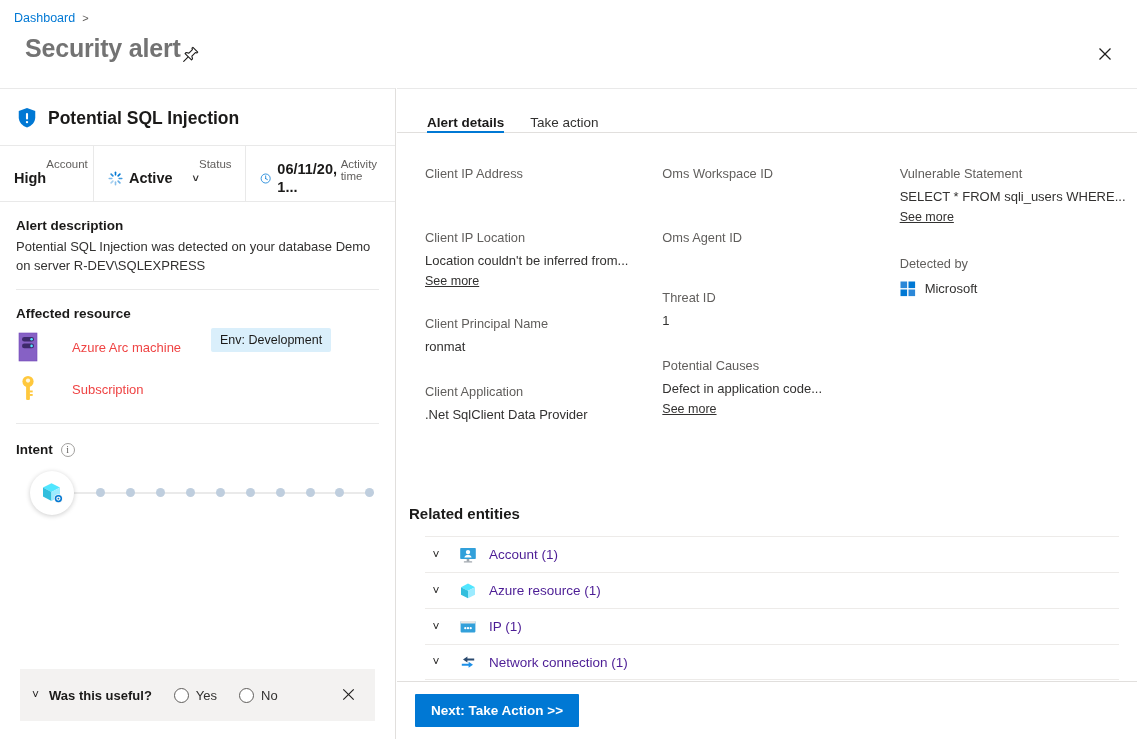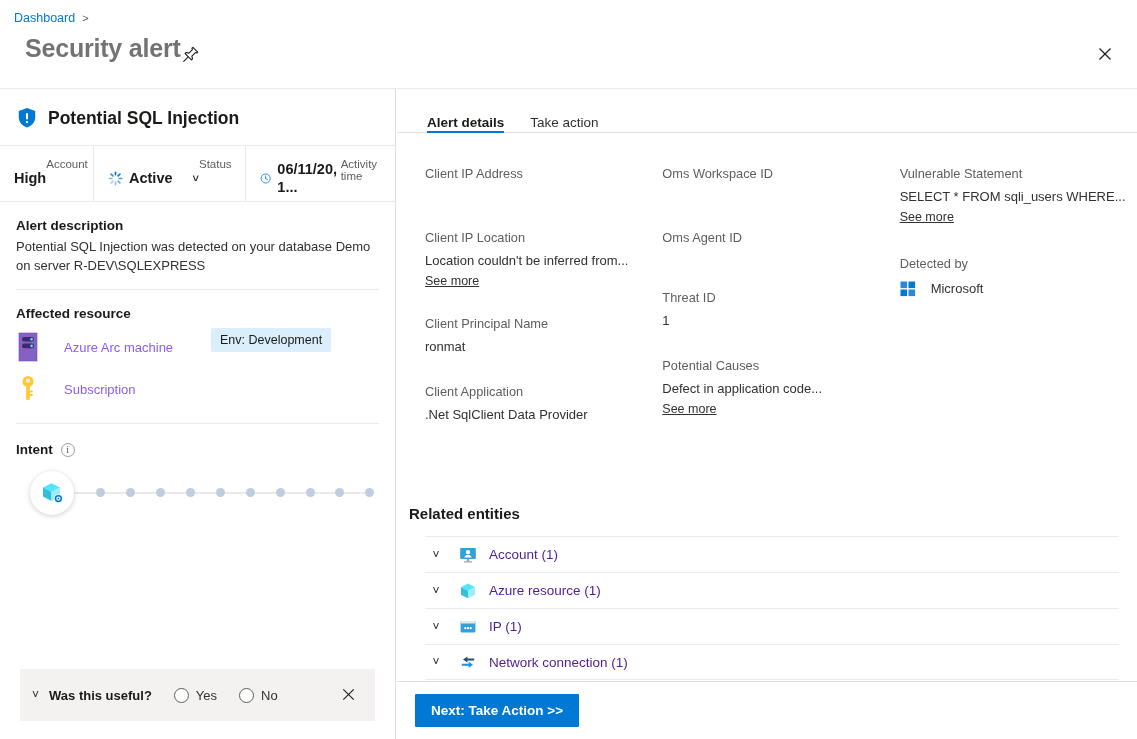--- a/index.html
+++ b/index.html
@@ -103,21 +103,21 @@
   .sec-body {
     font-size: 13px; color: #323130; line-height: 19px;
   }
   .hr { height: 1px; background: #e9e9e9; margin: 14px 0 0 0; }
 
   .res-row {
     display: flex; align-items: center;
     margin-top: 10px; position: relative;
   }
   .res-icon { width: 34px; display: flex; justify-content: flex-start; }
-  .res-label { font-size: 13px; color: #8b5cf6; margin-left: 14px; }
+  .res-label { font-size: 13px; color: #ef4444; margin-left: 22px; }
   .env-tag {
     position: absolute; left: 195px; top: -3px;
     background: #daeffb; color: #1b1a19;
     font-size: 12.5px; padding: 5px 9px; border-radius: 2px;
     white-space: nowrap;
   }
 
   
   .intent-head {
     display: flex; align-items: center; gap: 8px;
@@ -202,21 +202,21 @@
   .dcol { width: 250px; }
   .dcol.c3 { width: 250px; }
   .dfield { margin-bottom: 26px; }
   .dfield.tall { margin-bottom: 46px; }
   .dkey { font-size: 12.8px; color: #605e5c; line-height: 18px; }
   .dval { font-size: 13px; color: #323130; line-height: 20px; margin-top: 4px; }
   .seemore {
     font-size: 12.5px; color: #323130;
     text-decoration: underline; cursor: pointer; display: inline-block;
   }
-  .detected-row { display: flex; align-items: center; gap: 15px; margin-top: 6px; }
+  .detected-row { display: flex; align-items: center; gap: 9px; margin-top: 6px; }
 
   
   .rel-title {
     font-size: 15px; font-weight: 700; color: #1b1a19;
     padding: 6px 0 0 12px;
     margin-top: 48px;
   }
   .rel-list { margin-top: 14px; padding: 0 18px 0 28px; }
   .rel-row {
     display: flex; align-items: center; gap: 12px;

